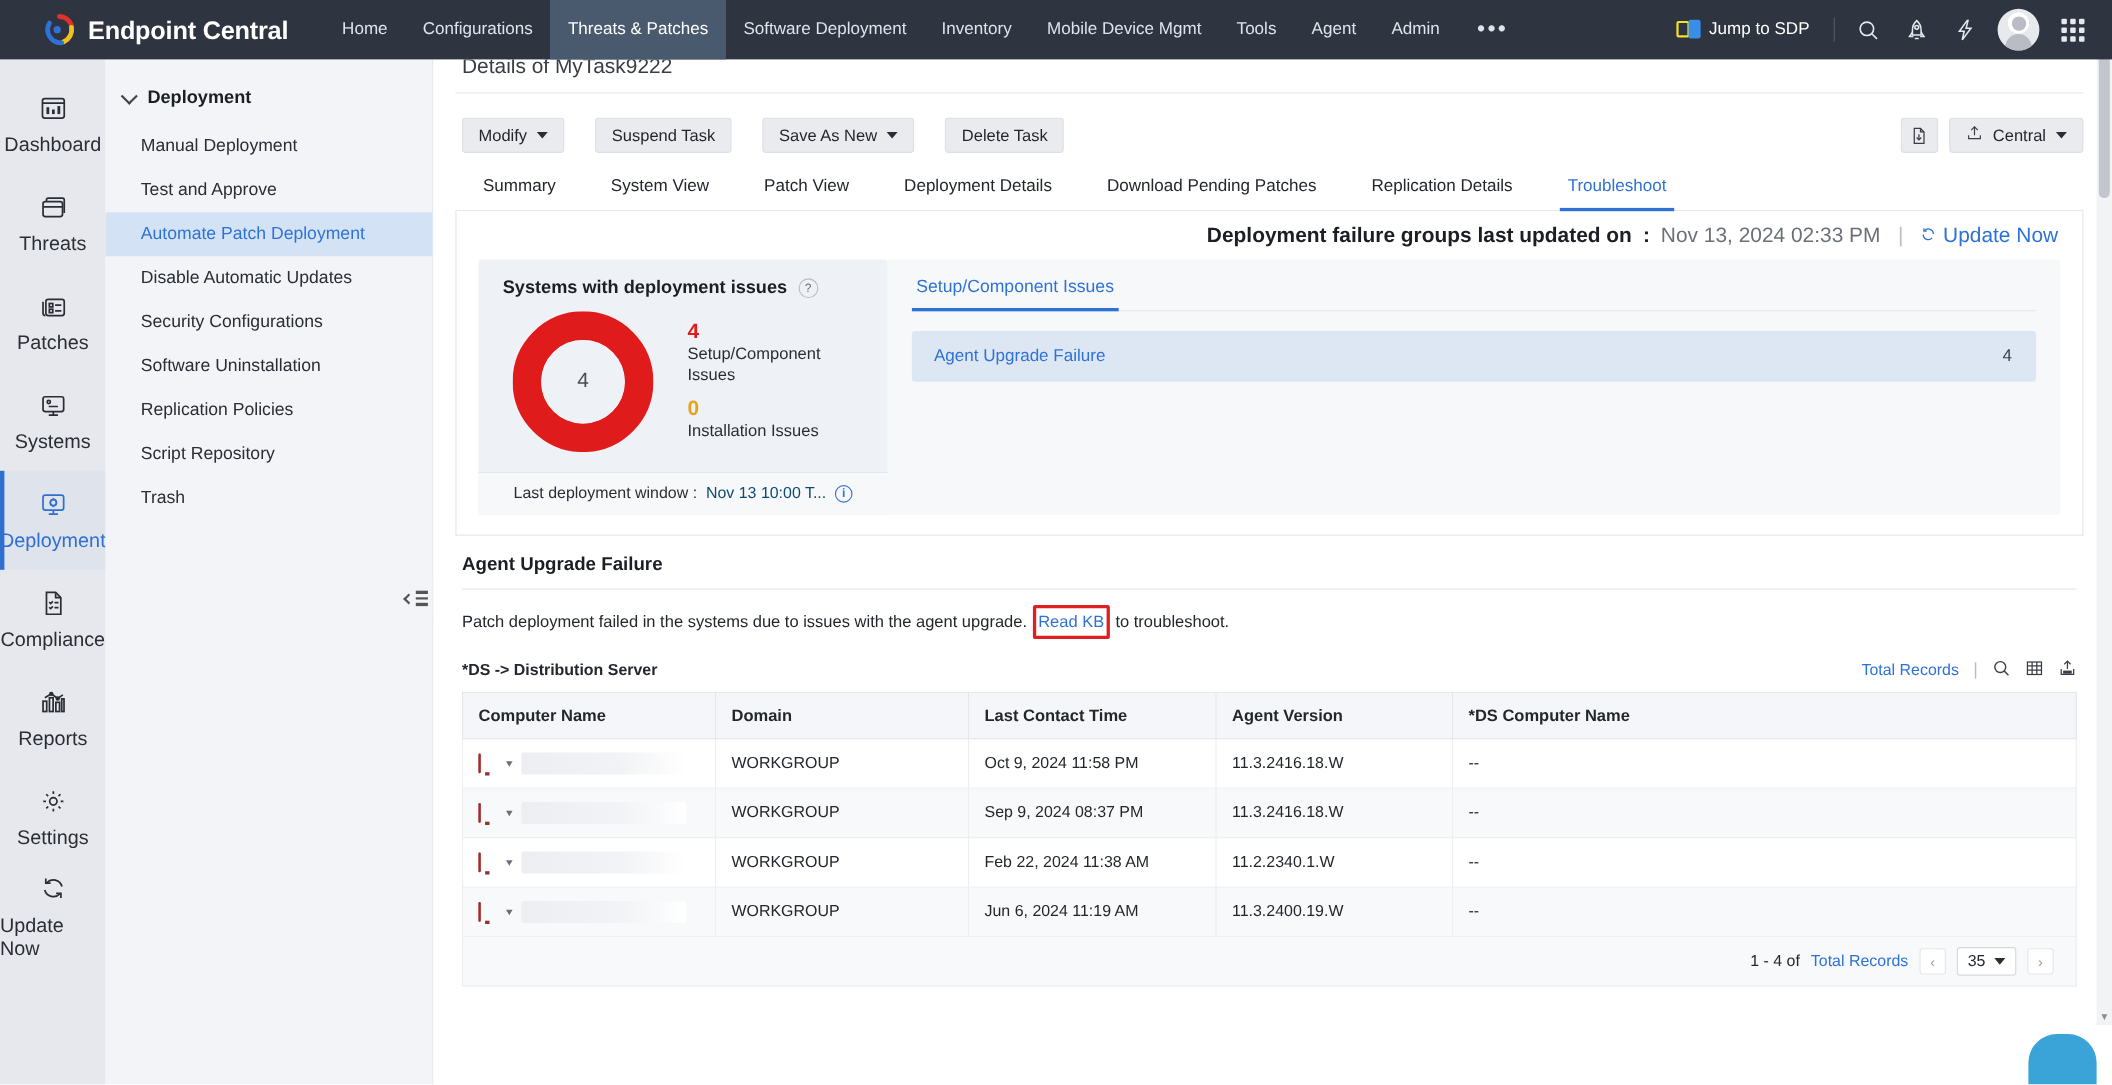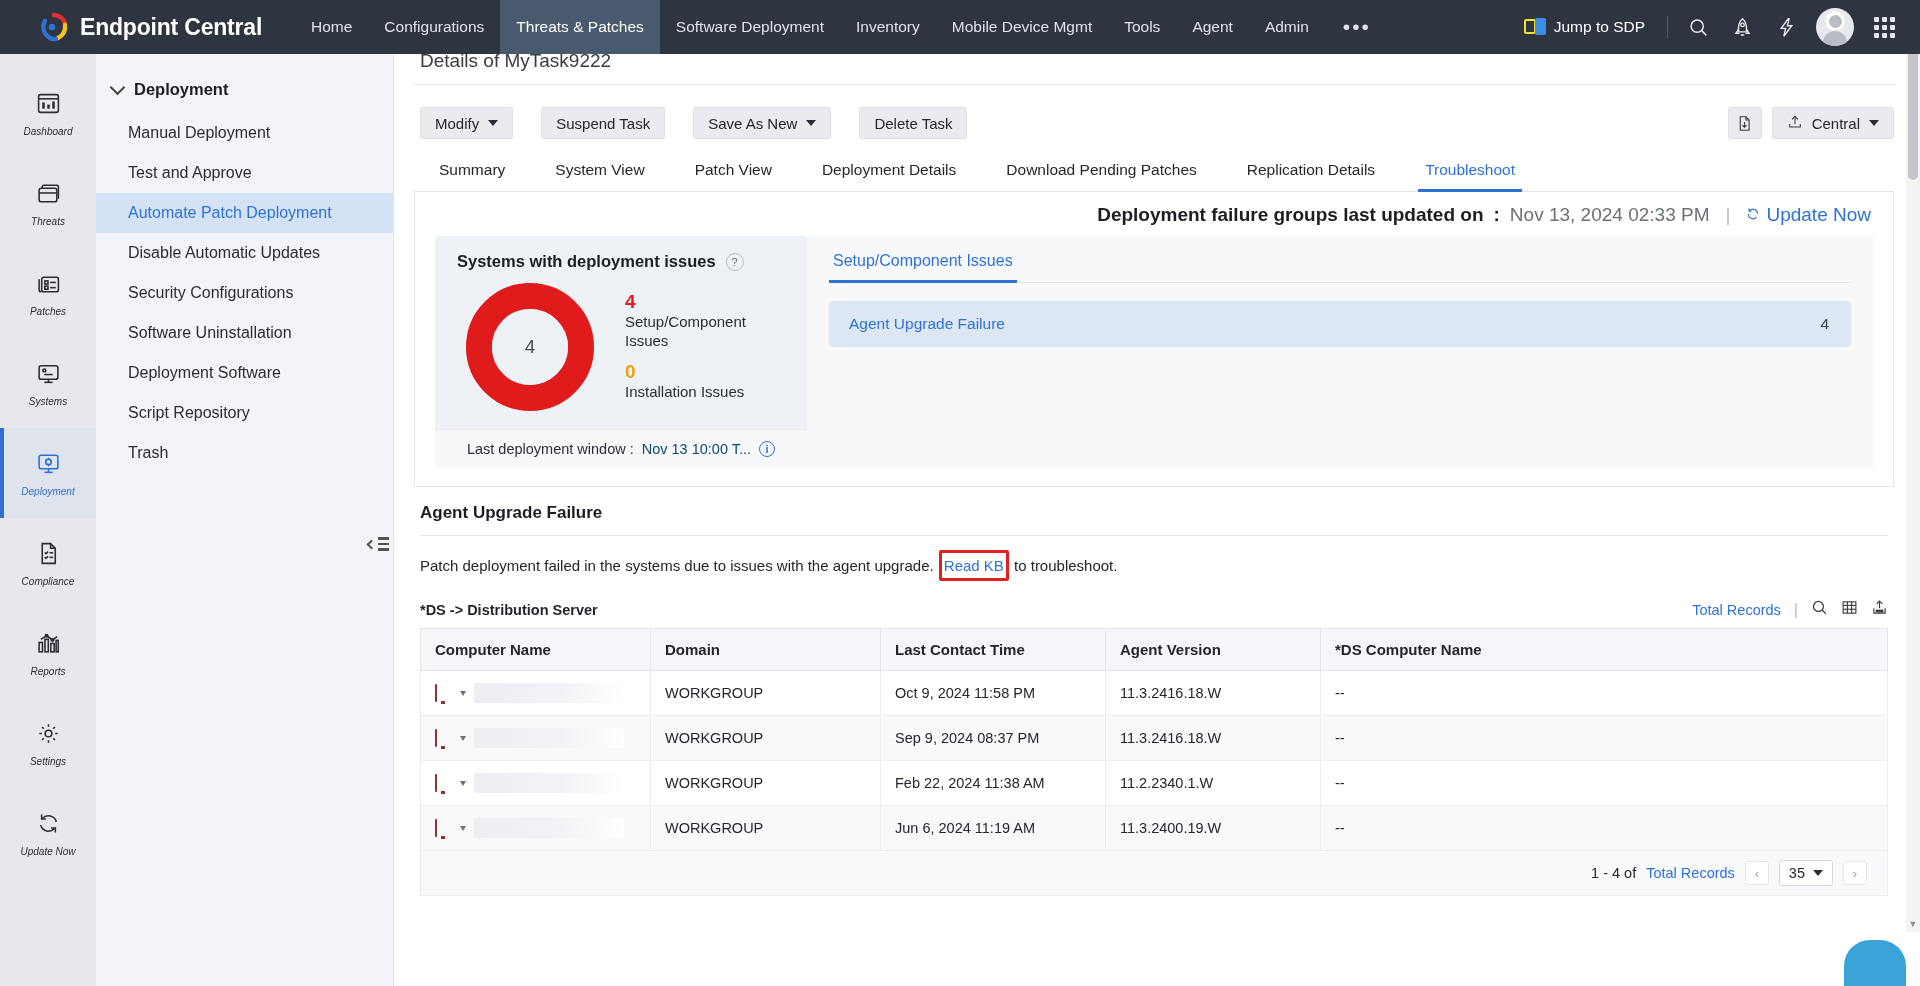--- a/index.html
+++ b/index.html
@@ -49,21 +49,21 @@
   .shell { display: flex; height: 932px; }
 
   
   .rail {
     width: 96px; background: #e6e8ed; flex: 0 0 96px;
     padding-top: 14px; overflow: hidden;
   }
   .rail-item {
     height: 90px; display: flex; flex-direction: column; align-items: center;
     justify-content: center; gap: 9px; cursor: pointer; position: relative;
-    color: #2a2d35; font-size: 10px; font-style: italic;
+    color: #2a2d35; font-size: 18px;
   }
   .rail-item.active { background: #dfe3ec; color: #2f6fd0; }
   .rail-item.active::before { content:""; position:absolute; left:0; top:0; bottom:0; width:4px; background:#2f6fd0; }
   .rail-ico { width: 28px; height: 28px; display:flex; align-items:center; justify-content:center;}
 
   
   .subnav {
     width: 298px; flex: 0 0 298px; background: #f2f4f8;
     border-right: 1px solid #e2e5ea; padding-top: 16px; position: relative;
   }
@@ -416,21 +416,21 @@
     <div class="subnav-head">
       <span class="chev"></span>
       <span>Deployment</span>
     </div>
     <div class="subnav-item">Manual Deployment</div>
     <div class="subnav-item">Test and Approve</div>
     <div class="subnav-item active">Automate Patch Deployment</div>
     <div class="subnav-item">Disable Automatic Updates</div>
     <div class="subnav-item">Security Configurations</div>
     <div class="subnav-item">Software Uninstallation</div>
-    <div class="subnav-item">Deployment Software</div>
+    <div class="subnav-item">Replication Policies</div>
     <div class="subnav-item">Script Repository</div>
     <div class="subnav-item">Trash</div>
 
     <div class="collapse-tab">
       <span class="ar"></span>
       <span class="ln">
           <i></i>
           <i></i>
           <i></i>
         </span>

